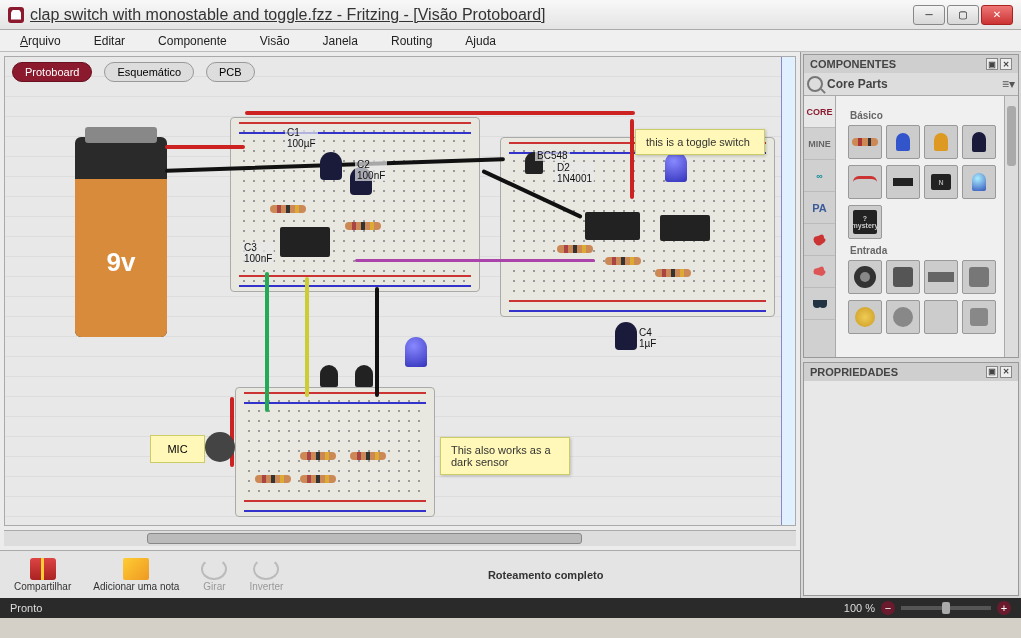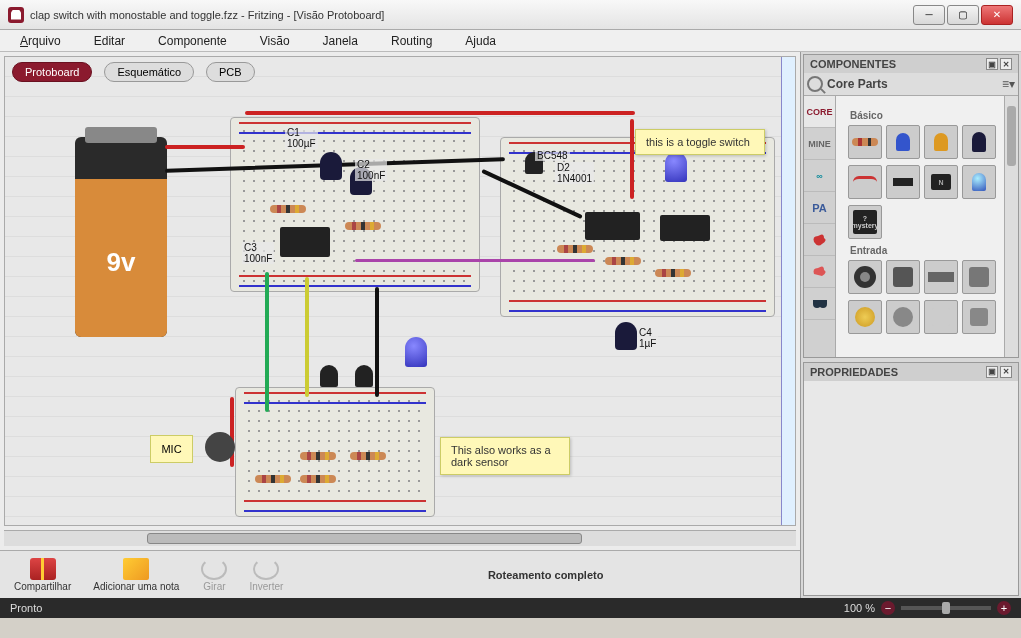--- a/index.html
+++ b/index.html
@@ -2,21 +2,21 @@
 <html><head>
 <meta charset="utf-8">
 <style>
 * { box-sizing: border-box; margin: 0; padding: 0; font-family: "Segoe UI", Tahoma, sans-serif; }
 body { background: #d4d0c8; overflow: hidden; width: 1021px; height: 638px; }
 
 
 .titlebar { height: 30px; background: linear-gradient(to bottom, #f8f8f8, #e4e4e4); border-bottom: 1px solid #aaa; display: flex; align-items: center; padding: 0 8px; }
 .titlebar .app-icon { width: 16px; height: 16px; background: #8b1a2e; border-radius: 3px; margin-right: 6px; position: relative; }
 .titlebar .app-icon::after { content: ""; position: absolute; inset: 3px; background: #fff; clip-path: polygon(20% 0, 80% 0, 100% 30%, 100% 100%, 0 100%, 0 30%); }
-.titlebar .title { font-size: 11px; color: #333; flex: 1; }
+.titlebar .title { font-size: 16px; color: #333; flex: 1; text-decoration: underline; }
 .win-controls { display: flex; gap: 2px; }
 .win-btn { width: 32px; height: 20px; border: 1px solid #888; background: linear-gradient(to bottom,#f4f4f4,#d8d8d8); border-radius: 3px; display:flex; align-items:center; justify-content:center; font-size:10px; cursor:pointer; }
 .win-btn.close { background: linear-gradient(to bottom,#e77,#c33); border-color:#a22; color:#fff; }
 
 
 .menubar { height: 22px; background: #f0f0f0; display:flex; align-items:center; padding: 0 10px; border-bottom: 1px solid #bbb; gap: 13px; }
 .menuitem { font-size: 12px; color: #222; padding: 2px 10px; cursor: pointer; }
 .menuitem u { text-decoration: underline; }
 
 
@@ -43,21 +43,21 @@
 .bb-holes { position:absolute; inset:8px; background-image:radial-gradient(circle,#999 1px,transparent 1.5px); background-size:10px 10px; }
 .bb-rail-top { position:absolute; top:4px; left:8px; right:8px; height:2px; background:#c33; }
 .bb-rail-top2 { position:absolute; top:14px; left:8px; right:8px; height:2px; background:#33c; }
 .bb-rail-bot { position:absolute; bottom:14px; left:8px; right:8px; height:2px; background:#c33; }
 .bb-rail-bot2 { position:absolute; bottom:4px; left:8px; right:8px; height:2px; background:#33c; }
 
 .note { position:absolute; background:#fff8b8; border:1px solid #cc6; padding:6px 10px; font-size:11px; color:#333; box-shadow:1px 1px 3px rgba(0,0,0,.2); }
 .note1 { left:630px; top:72px; width:130px; }
 .note2 { left:435px; top:380px; width:130px; }
 
-.mic { position:absolute; left:145px; top:378px; width:43px; height:28px; background:#fff8b8; border:1px solid #cc6; display:flex; align-items:center; justify-content:center; font-size:11px; }
+.mic { position:absolute; left:145px; top:378px; width:55px; height:28px; background:#fff8b8; border:1px solid #cc6; display:flex; align-items:center; justify-content:center; font-size:11px; }
 .mic-cap { position:absolute; left:200px; top:375px; width:30px; height:30px; background:#444; border-radius:50%; }
 
 .chip { position:absolute; background:#222; width:50px; height:30px; border-radius:2px; }
 .chip1 { left:275px; top:170px; }
 .chip2 { left:580px; top:155px; width:55px; height:28px; }
 .chip3 { left:655px; top:158px; width:50px; height:26px; }
 
 .cap-elec { position:absolute; width:22px; height:28px; background:#1a1a3a; border-radius:11px 11px 4px 4px; }
 .ce1 { left:315px; top:95px; }
 .ce2 { left:345px; top:110px; }

